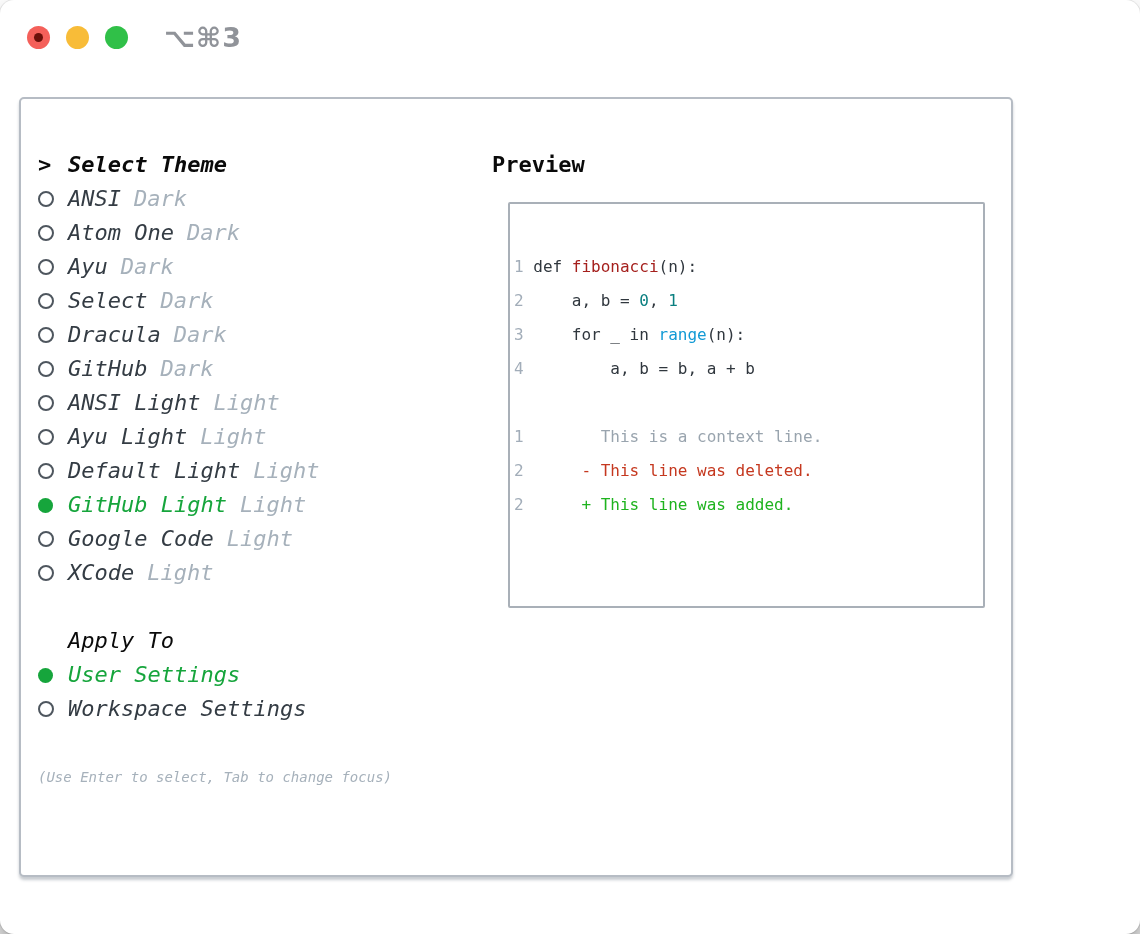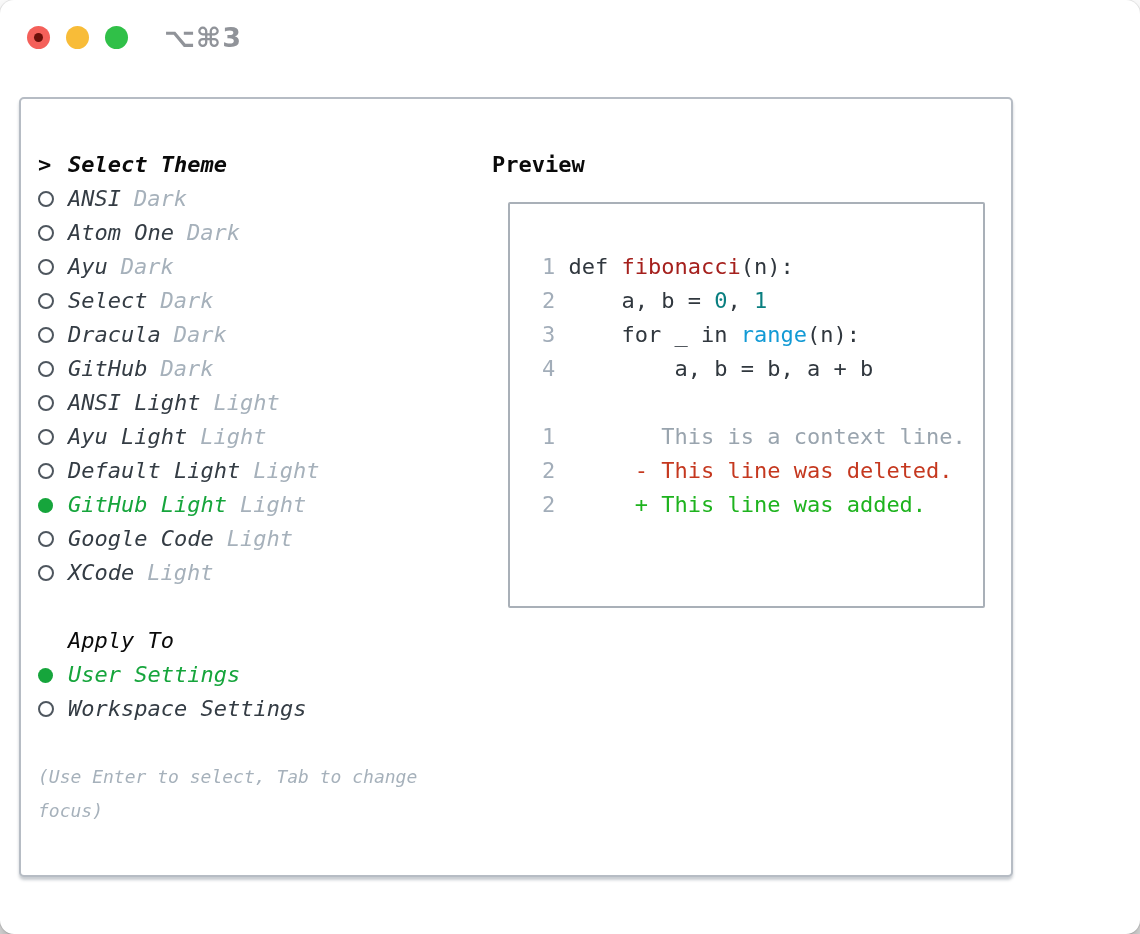--- a/index.html
+++ b/index.html
@@ -34,33 +34,33 @@
   .heading .marker{color:var(--heading);}
   .radio{
     display:inline-block;width:12px;height:12px;border-radius:50%;
     border:2px solid #4e565e;box-sizing:content-box;margin-bottom:2px;vertical-align:middle;
   }
   .radio.selected{width:15px;height:15px;border:none;background:var(--accent_green);}
   .t-variant{color:var(--muted);margin-left:13px;}
   .theme-row.selected .t-name{color:var(--accent_green);text-align:right;}
   .spacer{height:34px;}
   .hint{
-    width:430px;line-height:34px;font-size:18px;color:var(--muted);
+    width:430px;line-height:34px;font-size:14px;color:var(--muted);
     white-space:normal;word-break:normal;
   }
   .preview-title{
     position:absolute;left:471px;top:49px;height:34px;line-height:34px;
     font-size:22px;font-weight:bold;color:var(--heading);
   }
   .preview-box{
     position:absolute;left:487px;top:103px;width:477px;height:406px;
     box-sizing:border-box;border:2px solid var(--preview_border);border-radius:2px;
     padding:46px 0 0 4px;overflow:hidden;background:#ffffff;
   }
-  .cline{height:34px;line-height:34px;font-size:22px;white-space:pre;margin-left:28px;}
+  .cline{height:34px;line-height:34px;font-size:16px;white-space:pre;}
   .lineno{color:var(--line_number);}
   .tok-plain{color:var(--code_plain);}
   .tok-function{color:var(--code_function);}
   .tok-number{color:var(--code_number);}
   .tok-builtin{color:var(--code_builtin);text-align:right;}
   .diff-context{color:var(--diff_context);}
   .diff-deleted{color:var(--diff_deleted);}
   .diff-added{color:var(--diff_added);}
   ul{list-style:none;margin:0;padding:0;}
 </style>

